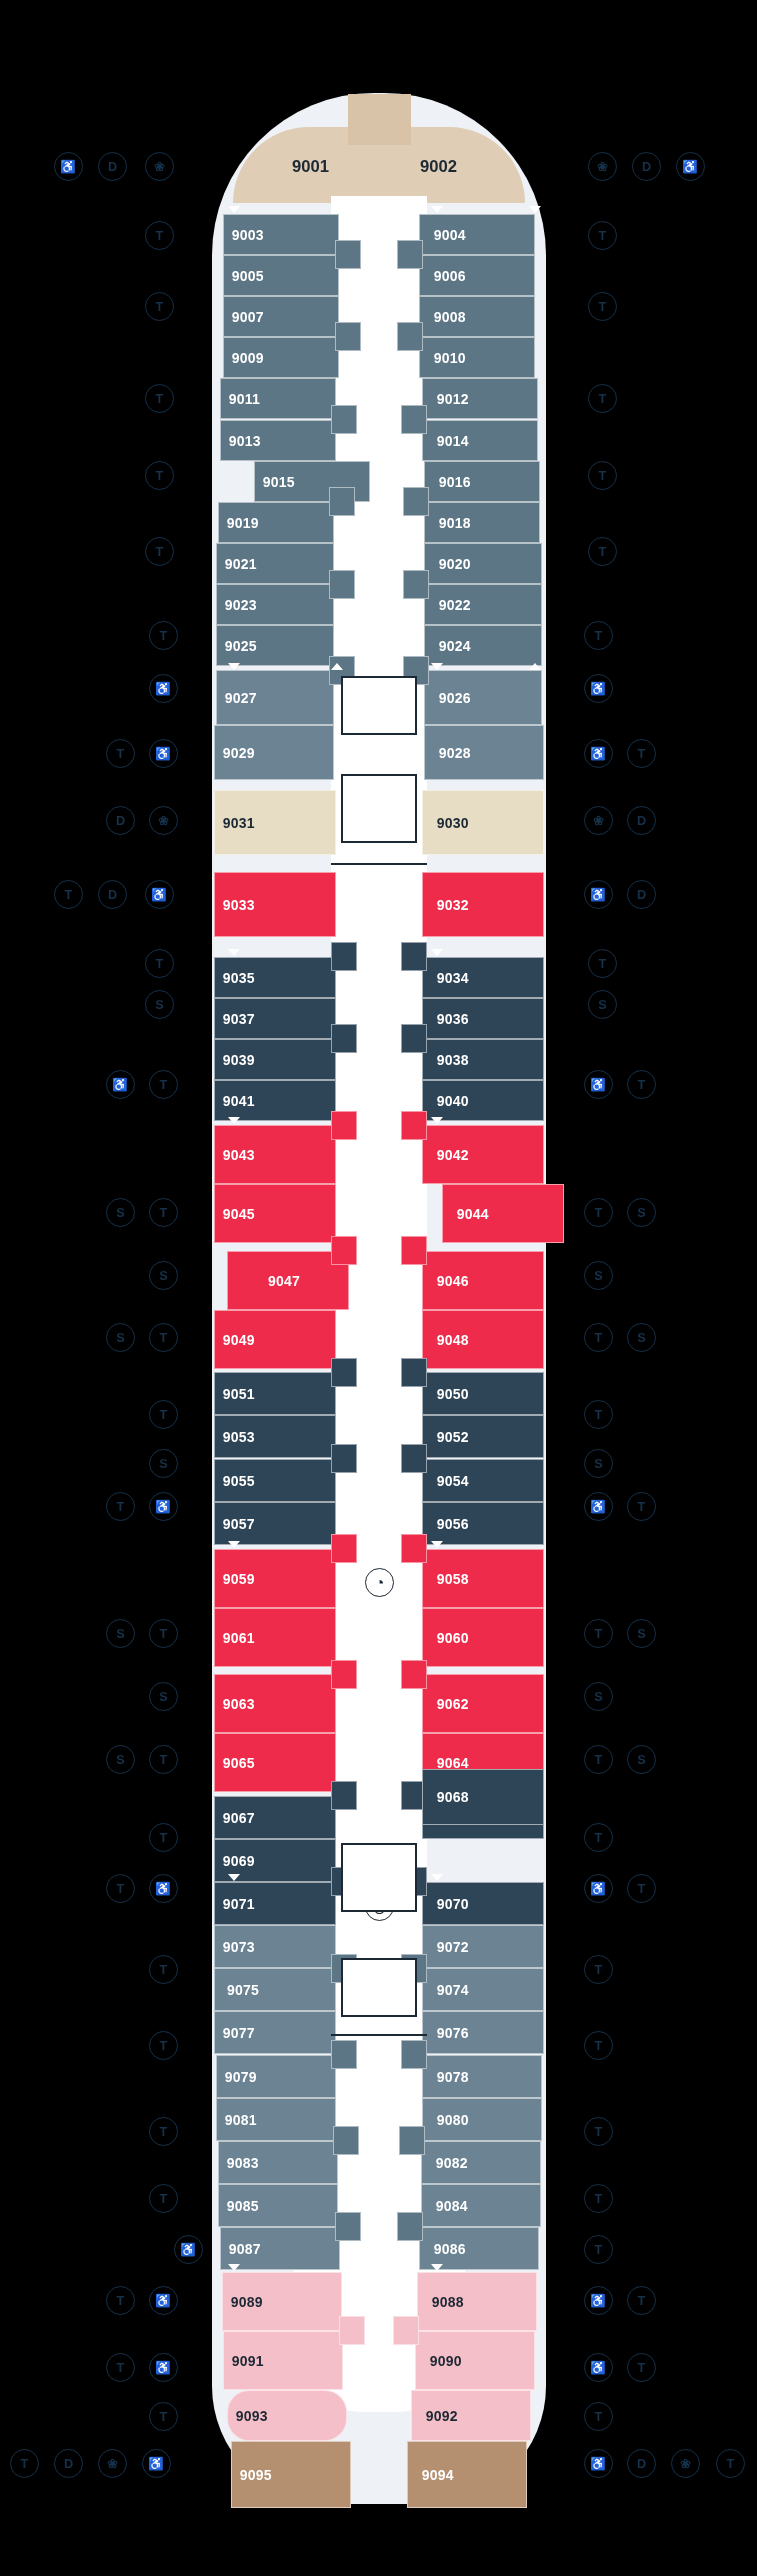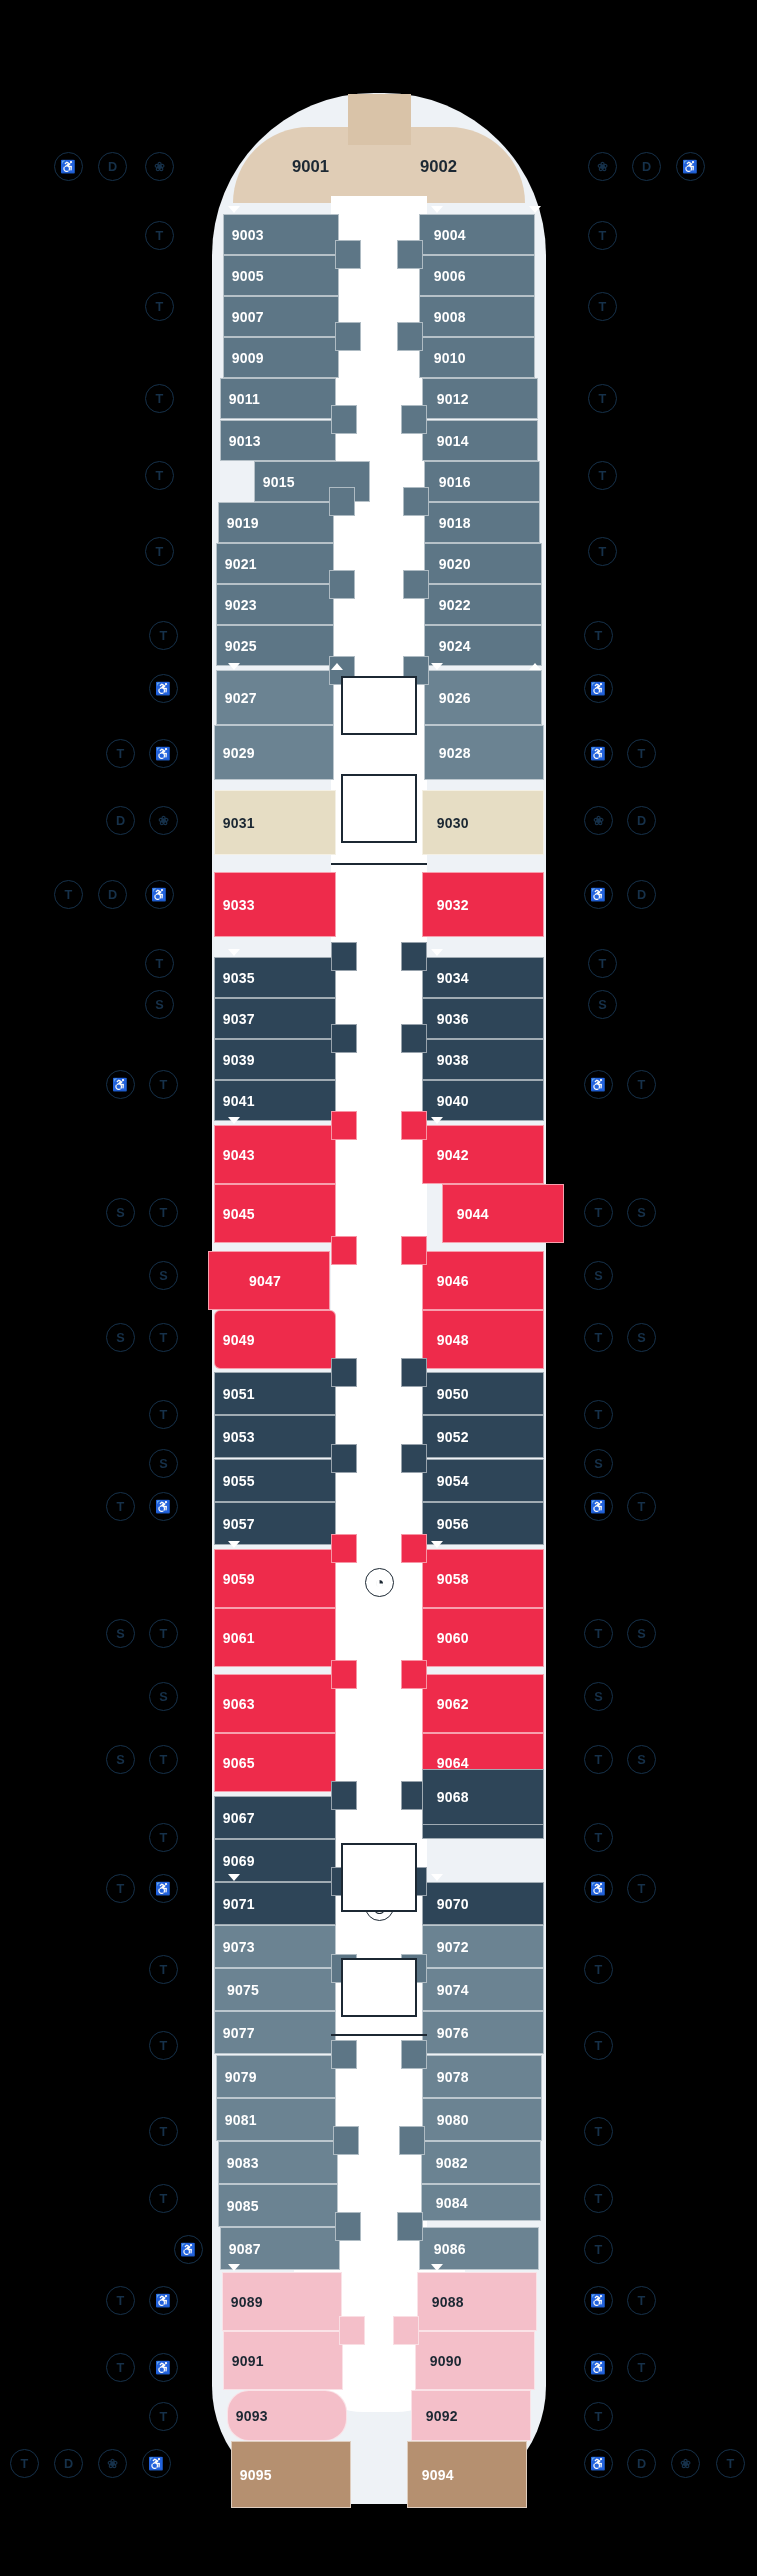--- a/index.html
+++ b/index.html
@@ -239,25 +239,25 @@
       <div class="cabin left c-navy" style="left: 214px; top: 1080px; width: 122px; height: 41px;">
         <span class="num">9041</span>
       </div>
       <div class="cabin left c-red" style="left: 214px; top: 1125px; width: 122px; height: 59px;">
         <span class="num">9043</span>
       </div>
       <div class="balcony b-red" style="width: 25.5px; height: 29px; top: 1111px; left: 331px;"></div>
       <div class="cabin left c-red" style="left: 214px; top: 1184px; width: 122px; height: 59px;">
         <span class="num">9045</span>
       </div>
-      <div class="cabin left c-red" style="left: 208px; top: 1251px; width: 122px; height: 59px; padding-left: 40px;">
+      <div class="cabin left c-red" style="left: 227px; top: 1251px; width: 122px; height: 59px; padding-left: 40px;">
         <span class="num">9047</span>
       </div>
       <div class="balcony b-red" style="width: 25.5px; height: 29px; top: 1236px; left: 331px;"></div>
-      <div class="cabin left c-red" style="left: 214px; top: 1310px; width: 122px; height: 59px; border-radius: 6px;">
+      <div class="cabin left c-red" style="left: 214px; top: 1310px; width: 122px; height: 59px;">
         <span class="num">9049</span>
       </div>
       <div class="cabin left c-navy" style="left: 214px; top: 1372px; width: 122px; height: 43px;">
         <span class="num">9051</span>
       </div>
       <div class="balcony b-navy" style="width: 25.5px; height: 29px; top: 1358px; left: 331px;"></div>
       <div class="cabin left c-navy" style="left: 214px; top: 1415px; width: 122px; height: 43px;">
         <span class="num">9053</span>
       </div>
       <div class="cabin left c-navy" style="left: 214px; top: 1459px; width: 122px; height: 43px;">
@@ -467,21 +467,21 @@
         <span class="num">9078</span>
       </div>
       <div class="balcony " style="width: 25.5px; height: 29px; top: 2040px; left: 401px; background: rgb(93, 118, 134);"></div>
       <div class="cabin right c-slate2" style="left: 422px; top: 2098px; width: 120px; height: 43px;">
         <span class="num">9080</span>
       </div>
       <div class="cabin right c-slate2" style="left: 421px; top: 2141px; width: 120px; height: 43px;">
         <span class="num">9082</span>
       </div>
       <div class="balcony " style="width: 25.5px; height: 29px; top: 2126px; left: 399px; background: rgb(93, 118, 134);"></div>
-      <div class="cabin right c-slate2" style="left: 421px; top: 2184px; width: 120px; height: 37px;">
+      <div class="cabin right c-slate2" style="left: 421px; top: 2184px; width: 120px; height: 43px;">
         <span class="num">9084</span>
       </div>
       <div class="cabin right c-slate2" style="left: 419px; top: 2227px; width: 120px; height: 43px;">
         <span class="num">9086</span>
       </div>
       <div class="balcony " style="width: 25.5px; height: 29px; top: 2212px; left: 397px; background: rgb(93, 118, 134);"></div>
       <div class="cabin right c-pink" style="left: 417px; top: 2272px; width: 120px; height: 59px;">
         <span class="num">9088</span>
       </div>
       <div class="cabin right c-pink" style="left: 415px; top: 2331px; width: 120px; height: 59px;">

